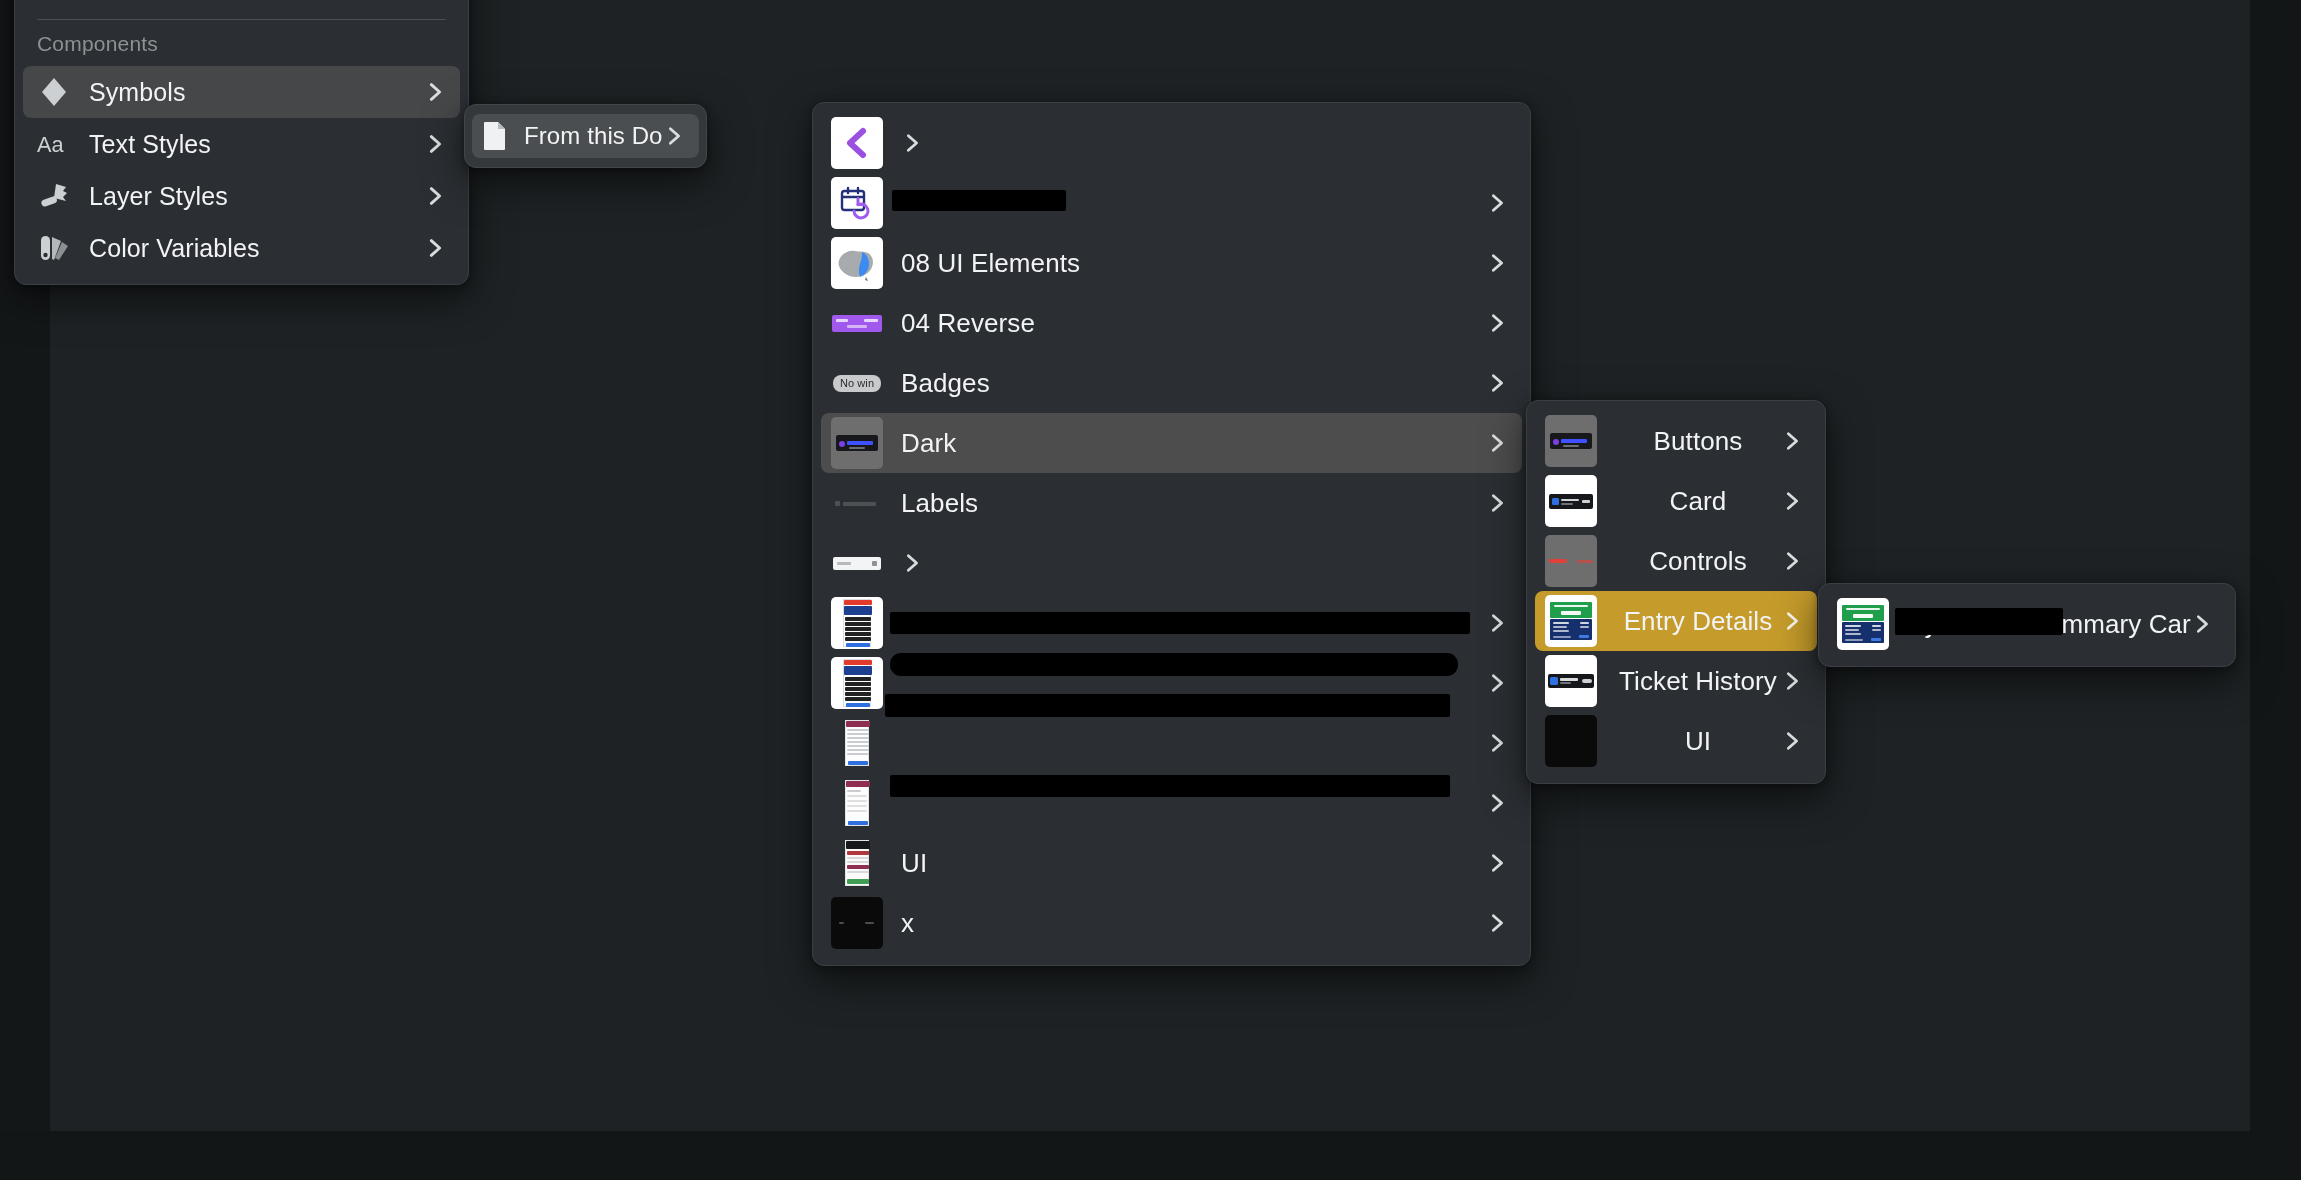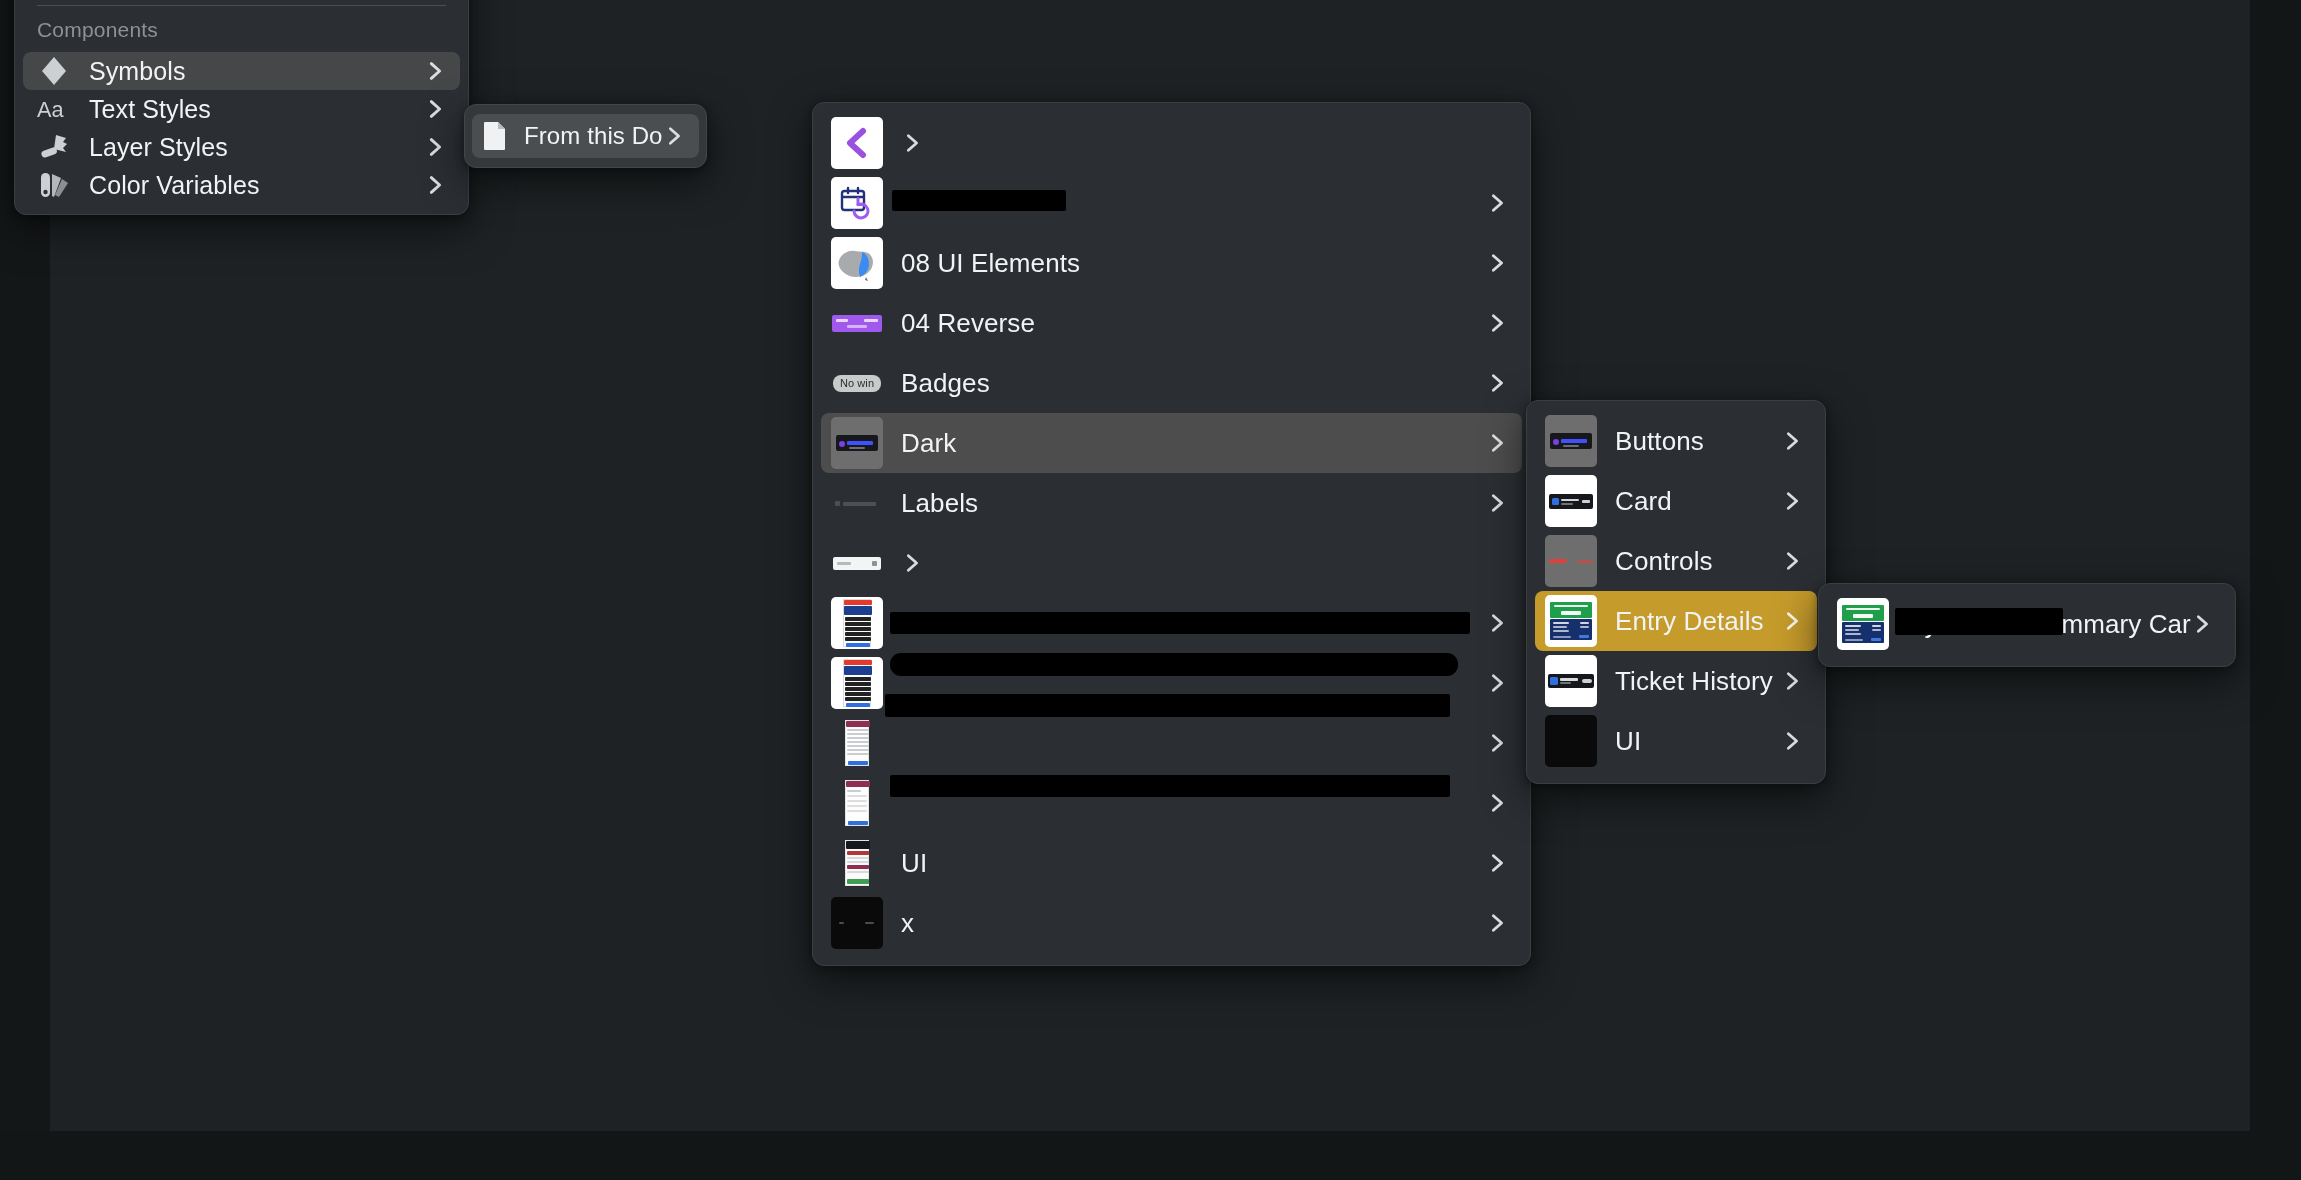--- a/index.html
+++ b/index.html
@@ -68,21 +68,21 @@
 
   .menu-row.sel-gray      { background: #4d4d4d; }
   .menu-row.sel-gold      { background: #c59b2b; }
 
   
   #sidebar {
     left: 14px; top: -54px;
     width: 455px;
     padding-top: 8px; padding-bottom: 10px;
   }
-  #sidebar .menu-row { height: 38px; font-size: 25px; padding-left: 14px; }
+  #sidebar .menu-row { height: 52px; font-size: 25px; padding-left: 14px; }
   #sidebar .sb-icon {
     flex: 0 0 auto;
     width: 34px; height: 30px;
     margin-right: 18px;
     display: flex; align-items: center; justify-content: center;
     color: #cdd0d2;
   }
   #sidebar .sb-icon svg { display: block; }
   .sb-divider {
     height: 1px;
@@ -140,21 +140,21 @@
   .thumb.black { background: #0a0a0a; }
   .thumb.gray  { background: #6e6e6e; }
   .thumb svg, .thumb .art { display: block; }
 
   
   #dark-menu {
     left: 1526px; top: 400px;
     width: 300px;
     padding: 10px 0 12px 0;
   }
-  #dark-menu .menu-row { height: 60px; font-size: 26px; }
+  #dark-menu .menu-row { height: 60px; font-size: 26px; text-align: center; }
 
   
   #entry-menu {
     left: 1818px; top: 583px;
     width: 418px;
     padding: 10px 0 12px 0;
   }
   #entry-menu .menu-row { height: 60px; font-size: 26px; }
 
   

